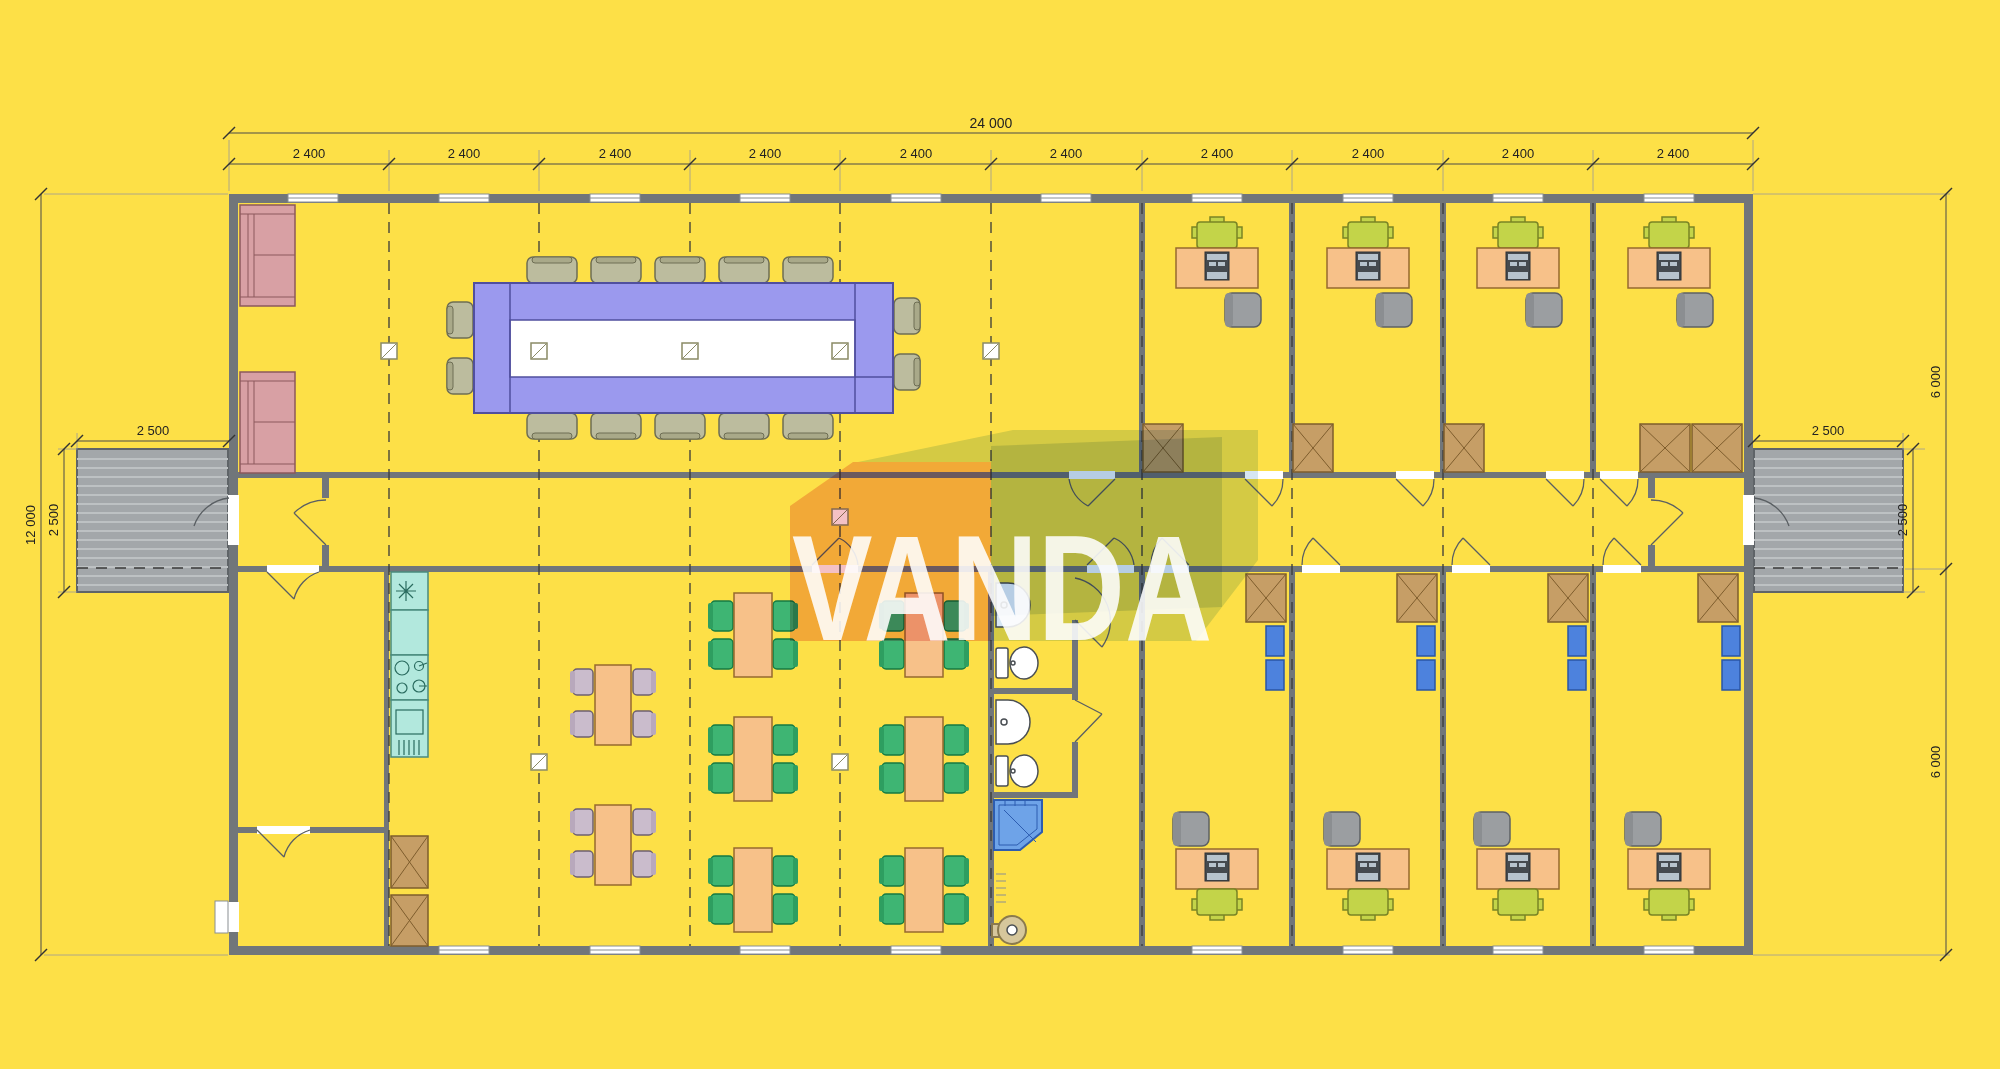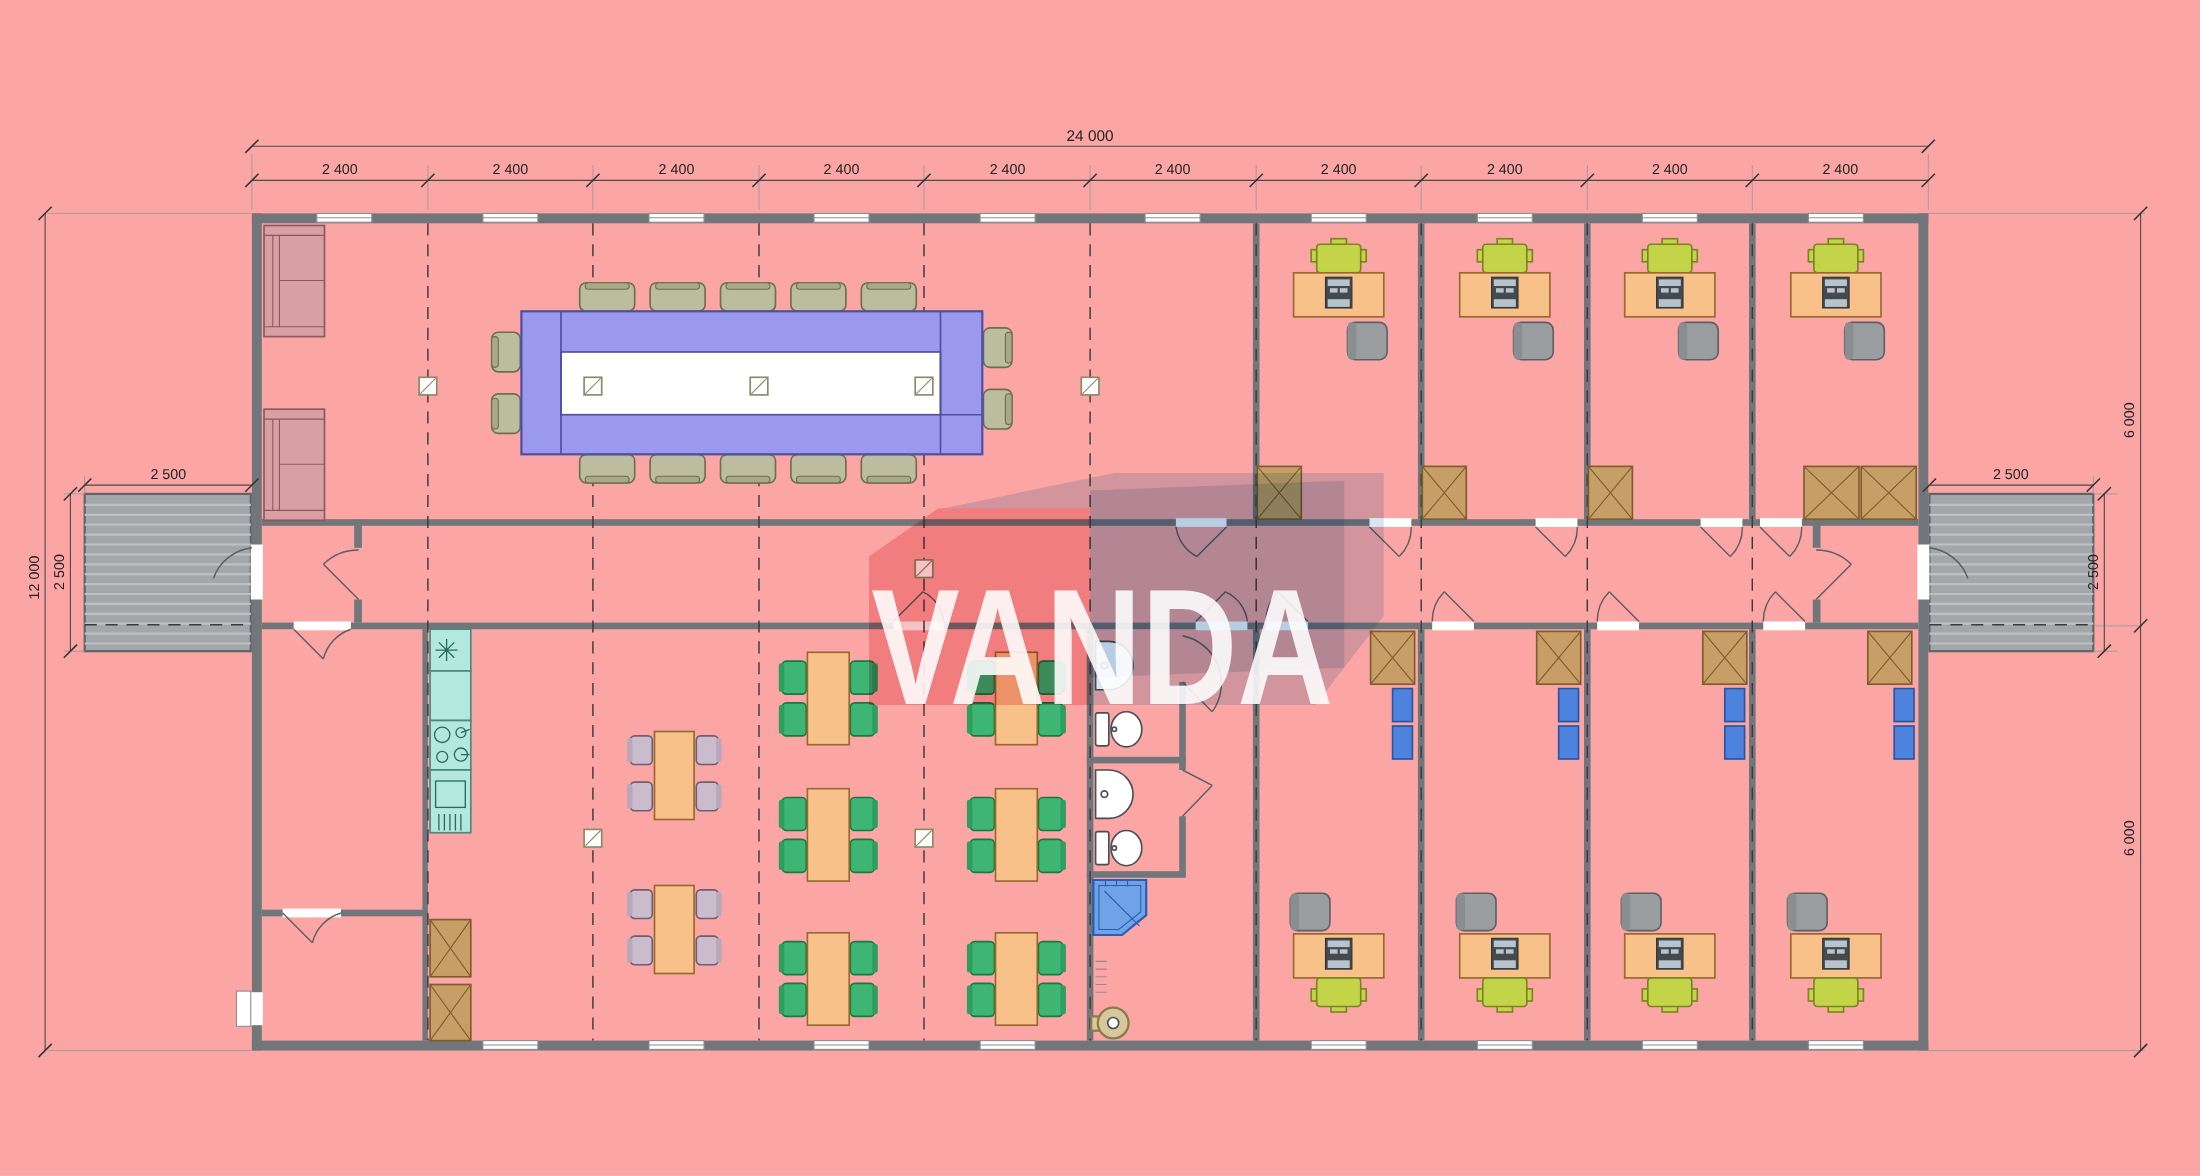--- a/index.html
+++ b/index.html
@@ -1,16 +1,16 @@
 <!DOCTYPE html>
 <html><head>
 <meta charset="utf-8">
 <style>
   html,body{margin:0;padding:0;background:#fff;}
-  .stage{position:relative;width:2000px;height:1069px;background:#fca5a5;overflow:hidden;
+  .stage{position:relative;width:2000px;height:1069px;background:#fde047;overflow:hidden;
          font-family:"Liberation Sans",sans-serif;}
   svg{position:absolute;left:0;top:0;}
   .wall{fill:#71767a;}
   .open{fill:#ffffff;}
   .win{fill:#ffffff;stroke:#8a8f93;stroke-width:1;}
   .winl{stroke:#8a8f93;stroke-width:1;}
   .grid{stroke:#3a3a3a;stroke-width:1.3;stroke-dasharray:11 8;fill:none;}
   .door{stroke:#5a5f63;stroke-width:1.3;fill:none;}
   .dline{stroke:#4a4a4a;stroke-width:1;fill:none;}
   .ext{stroke:#9a9a9a;stroke-width:0.8;fill:none;}

